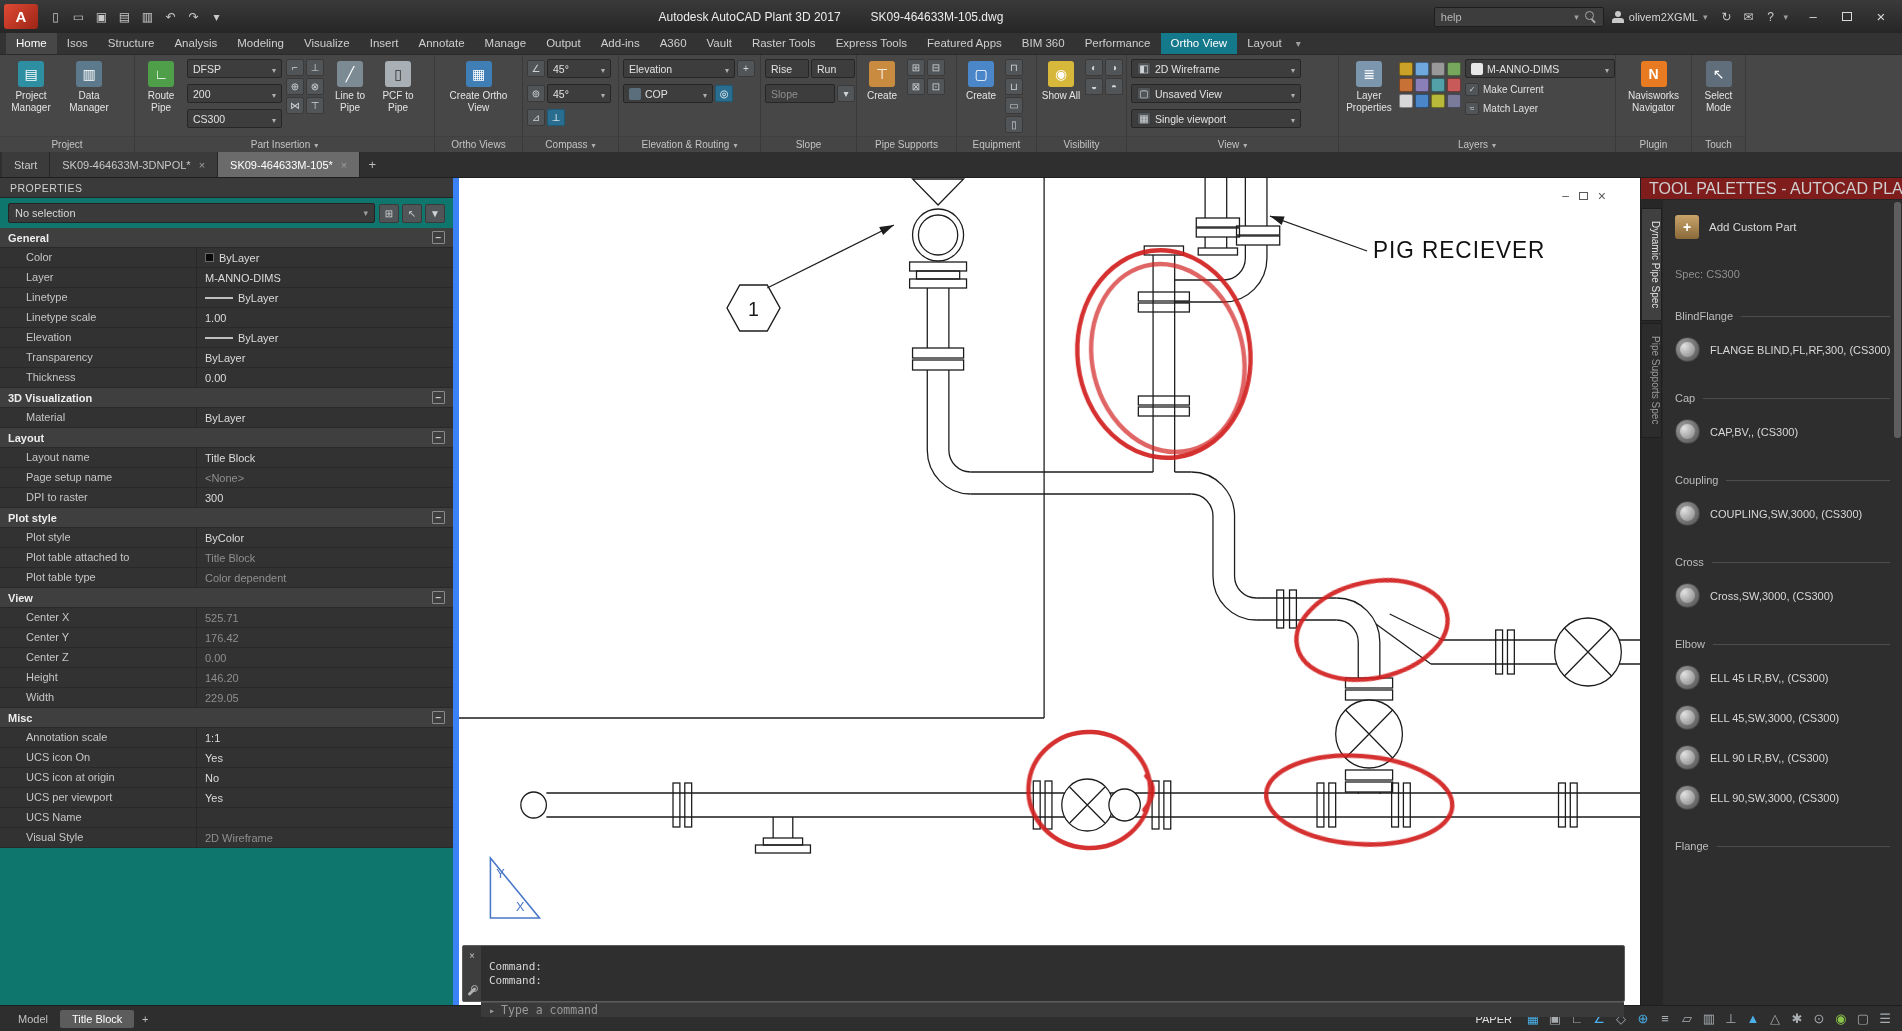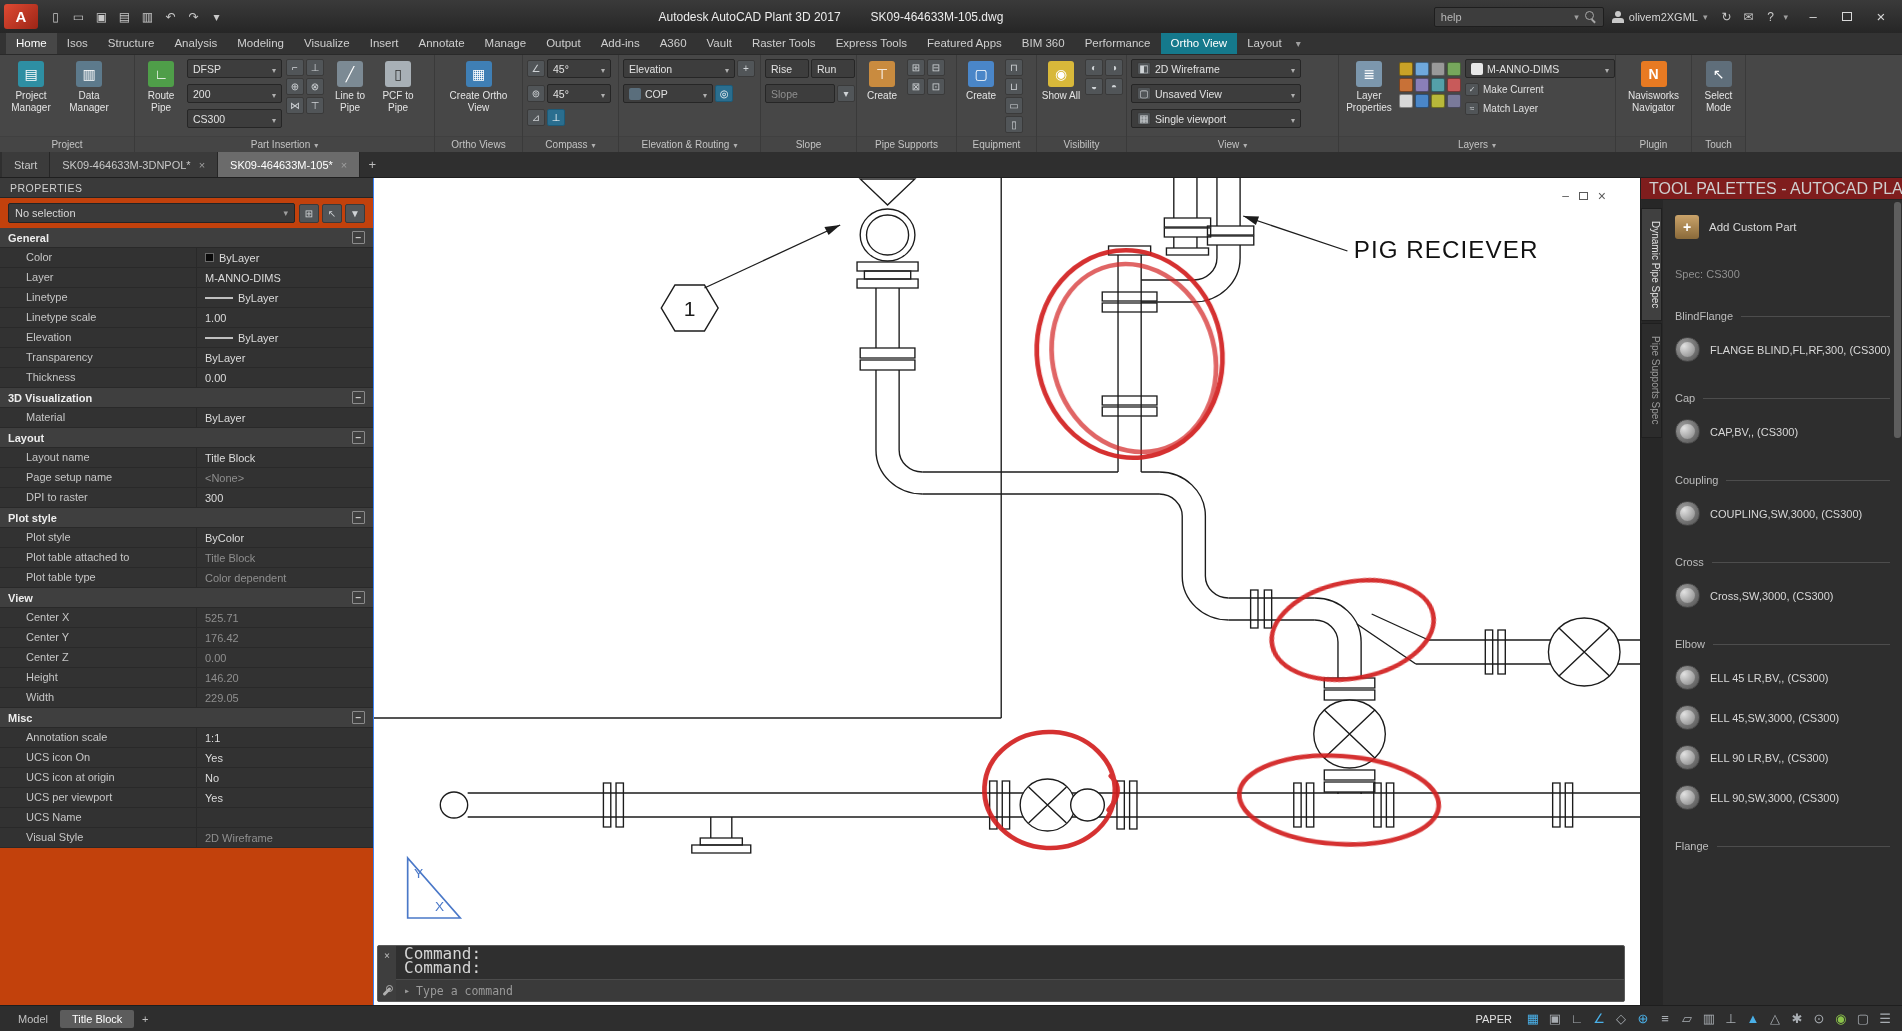--- a/index.html
+++ b/index.html
@@ -79,21 +79,21 @@
 .ftab{display:flex;align-items:center;gap:8px;padding:0 12px;background:#3b3b3b;color:#c8c8c8;font-size:11px;border-right:1px solid #262626;white-space:nowrap}
 .ftab.active{background:#6b6b6b;color:#fff}
 .ftab.closable::after{content:"×";color:#9f9f9f;font-size:11px}
 .ftab-plus{width:24px;display:flex;align-items:center;justify-content:center;color:#bdbdbd;font-size:13px}
 .ftab-plus::after{content:"+"}
 
 
 .main{flex:1;display:flex;min-height:0}
 
 
-.props{width:374px;background:#c2410c;display:flex;flex-direction:column;border-right:1px solid #3b82f6;font-size:11px;flex:none}
+.props{width:459px;background:#0f766e;display:flex;flex-direction:column;border-right:6px solid #3b82f6;font-size:11px;flex:none}
 .props-h{height:20px;background:#3a3a3a;color:#cfcfcf;display:flex;align-items:center;padding-left:10px;letter-spacing:.5px;font-size:10.5px;border-bottom:1px solid #252525;flex:none}
 .selrow{height:30px;display:flex;align-items:center;gap:4px;padding:0 8px;flex:none}
 .selcombo{flex:1;height:20px;background:#3a3a3a;border:1px solid #242424;border-radius:2px;display:flex;align-items:center;padding:0 6px;gap:4px;color:#d8d8d8}
 .selcombo .cv{flex:1}
 .sec-h{height:20px;background:#3f3f3f;display:flex;align-items:center;padding:0 8px;color:#ededed;font-weight:bold;border-bottom:1px solid #292929}
 .minus{margin-left:auto;width:13px;height:13px;border:1px solid #8a8a8a;color:#d0d0d0;font-size:10px;line-height:11px;text-align:center;border-radius:1px}
 .minus::after{content:"−"}
 .prow{height:20px;display:flex;border-bottom:1px solid #292929;background:#323232}
 .pl{width:196px;padding-left:26px;color:#c6c6c6;line-height:19px;white-space:nowrap;overflow:hidden;flex:none}
 .pv{flex:1;border-left:1px solid #292929;display:flex;align-items:center;gap:5px;padding-left:8px;color:#dcdcdc;white-space:nowrap;overflow:hidden}
@@ -113,21 +113,21 @@
 .vpb-close::after{content:"×";font-size:14px}
 
 
 .cmd{position:absolute;left:3px;right:15px;bottom:3px;height:57px;background:#2f2f2f;border:1px solid #5c5c5c;border-radius:2px;display:flex;font-family:"DejaVu Sans Mono",monospace}
 .cmd-strip{width:18px;background:#3e3e3e;display:flex;flex-direction:column;align-items:center;justify-content:space-between;padding:4px 0;flex:none}
 .cmd-x{color:#b8b8b8;font-size:10px}.cmd-x::after{content:"×"}
 .wrench{width:12px;height:12px;position:relative}
 .wrench::before{content:"";position:absolute;left:1px;top:5px;width:10px;height:3px;background:#b0b0b0;border-radius:2px;transform:rotate(-45deg)}
 .wrench::after{content:"";position:absolute;right:0;top:0;width:5px;height:5px;border:1.5px solid #b0b0b0;border-radius:50%}
 .cmd-main{flex:1;display:flex;flex-direction:column;min-width:0}
-.cmd-hist{flex:1;padding:1px 8px;font-size:16px;color:#d6d6d6;line-height:14px}
+.cmd-hist{flex:1;padding:14px 8px;font-size:11px;color:#d6d6d6;line-height:14px}
 .cmd-inrow{height:22px;background:#3a3a3a;border-top:1px solid #4c4c4c;display:flex;align-items:center;gap:6px;padding:0 8px}
 .cmd-caret{color:#9a9a9a;font-size:10px}.cmd-caret::after{content:"▸"}
 .cmd-input{flex:1;background:transparent;border:none;outline:none;color:#ddd;font:11.5px "DejaVu Sans Mono",monospace}
 .cmd-input::placeholder{color:#9a9a9a}
 
 
 .tp{width:262px;background:#2e2e2e;border-left:1px solid #1f1f1f;display:flex;flex-direction:column;font-size:11px;flex:none}
 .tp-h{height:22px;background:#7f1d1d;color:#cfcfcf;font-size:16px;display:flex;align-items:center;padding:0 8px;border-bottom:1px solid #252525;white-space:nowrap;overflow:hidden;flex:none}
 .tp-body{flex:1;display:flex;min-height:0}
 .tp-tabs{width:22px;background:#272727;display:flex;flex-direction:column;gap:2px;padding-top:8px;flex:none}

